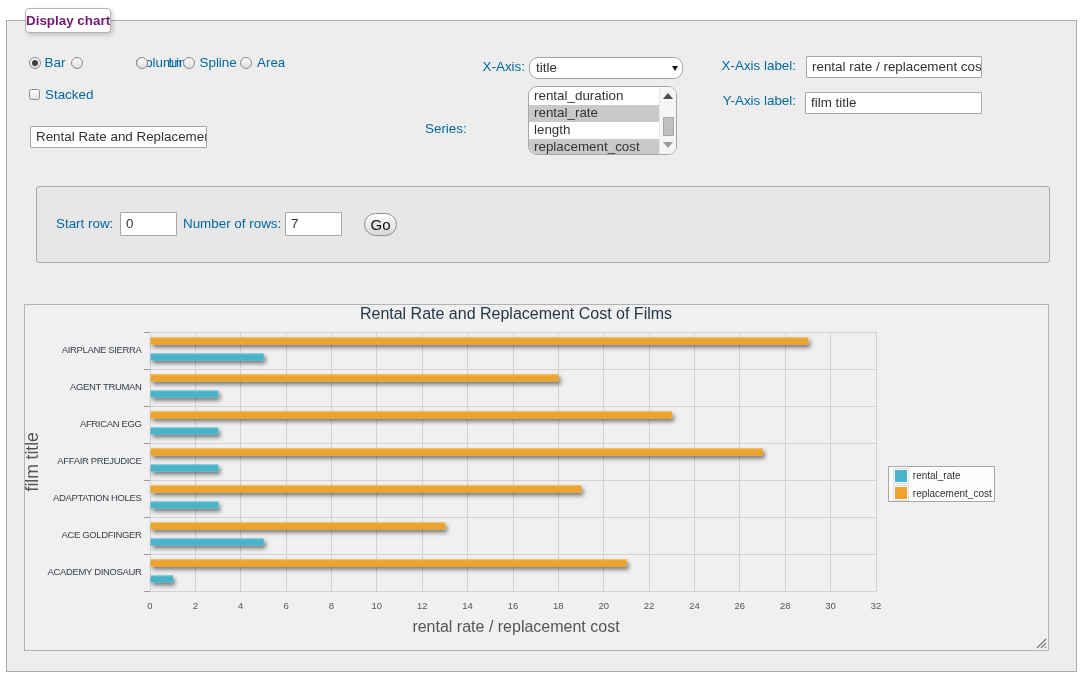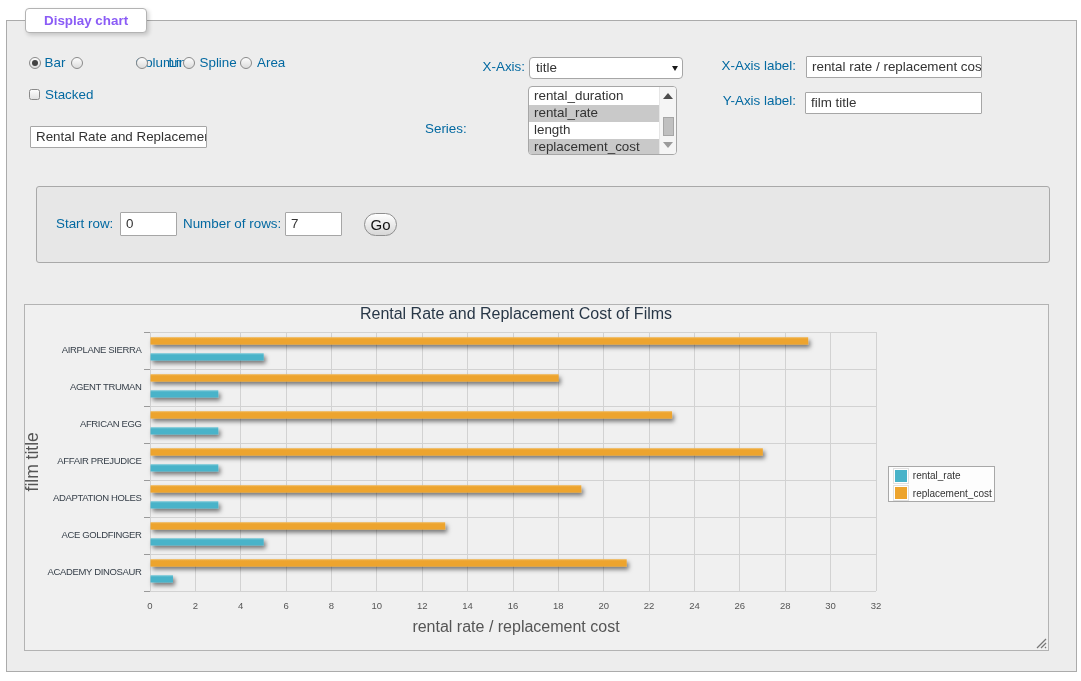--- a/index.html
+++ b/index.html
@@ -1,26 +1,26 @@
 <!DOCTYPE html>
 <html><head>
 <meta charset="utf-8">
 <style>
 html,body{margin:0;padding:0;background:#fff;}
 body{font-family:"Liberation Sans",sans-serif;color:#333;}
 #page{position:relative;width:1081px;height:681px;overflow:hidden;font-size:13.4px;}
 .abs{position:absolute;}
 #mainbox{left:6px;top:20px;width:1069px;height:650px;border:1px solid #ababab;background:#ededed;}
-#legendbox{left:25px;top:8px;height:23px;line-height:24px;padding:0 18px;background:#fff;border:1px solid #b3b3b3;border-radius:4px;box-shadow:2px 2px 4px rgba(0,0,0,0.18);font-weight:bold;font-size:13.4px;color:#8b5cf6;}
+#legendbox{left:25px;top:8px;height:23px;line-height:24px;padding:0 0;background:#fff;border:1px solid #b3b3b3;border-radius:4px;box-shadow:2px 2px 4px rgba(0,0,0,0.18);font-weight:bold;font-size:13.4px;color:#701a75;}
 .lbl{font-size:13.4px;line-height:14px;color:#0369a1;}
 .radio{width:12px;height:12px;border-radius:50%;border:1px solid #8a8a8a;background:linear-gradient(#fdfdfd,#dcdcdc);box-sizing:border-box;}
 .radio.on::after{content:"";position:absolute;left:2px;top:2px;width:6px;height:6px;border-radius:50%;background:#424242;}
 .checkbox{width:11px;height:11px;border-radius:2.5px;border:1px solid #8a8a8a;background:linear-gradient(#fdfdfd,#e2e2e2);box-sizing:border-box;}
 .tinput{border:1px solid #a6a6a6;border-radius:1px;background:#fff;font-size:13.4px;color:#333;line-height:20px;padding:0 0 0 5px;overflow:hidden;white-space:nowrap;box-sizing:border-box;}
-.sel{border:1px solid #a6a6a6;border-radius:4px;background:#fff;box-sizing:border-box;}
+.sel{border:1px solid #a6a6a6;border-radius:9px;background:#fff;box-sizing:border-box;}
 #innerfs{left:36px;top:186px;width:1012px;height:75px;border:1px solid #a9a9a9;border-radius:3px;background:#e7e7e7;}
 #gobtn{left:364px;top:213px;width:33px;height:23px;border:1px solid #8f8f8f;border-radius:11.5px;background:linear-gradient(#ffffff,#d7d7d7);font-size:15px;color:#111;text-align:center;line-height:21px;box-sizing:border-box;}
 #chartbox{left:24px;top:304px;width:1023px;height:345px;border:1px solid #b3b3b3;background:#f0f0f0;}
 </style>
 </head>
 <body>
 <div id="page">
   <div class="abs" id="mainbox"></div>
   <div class="abs" id="legendbox">Display chart</div>
 

